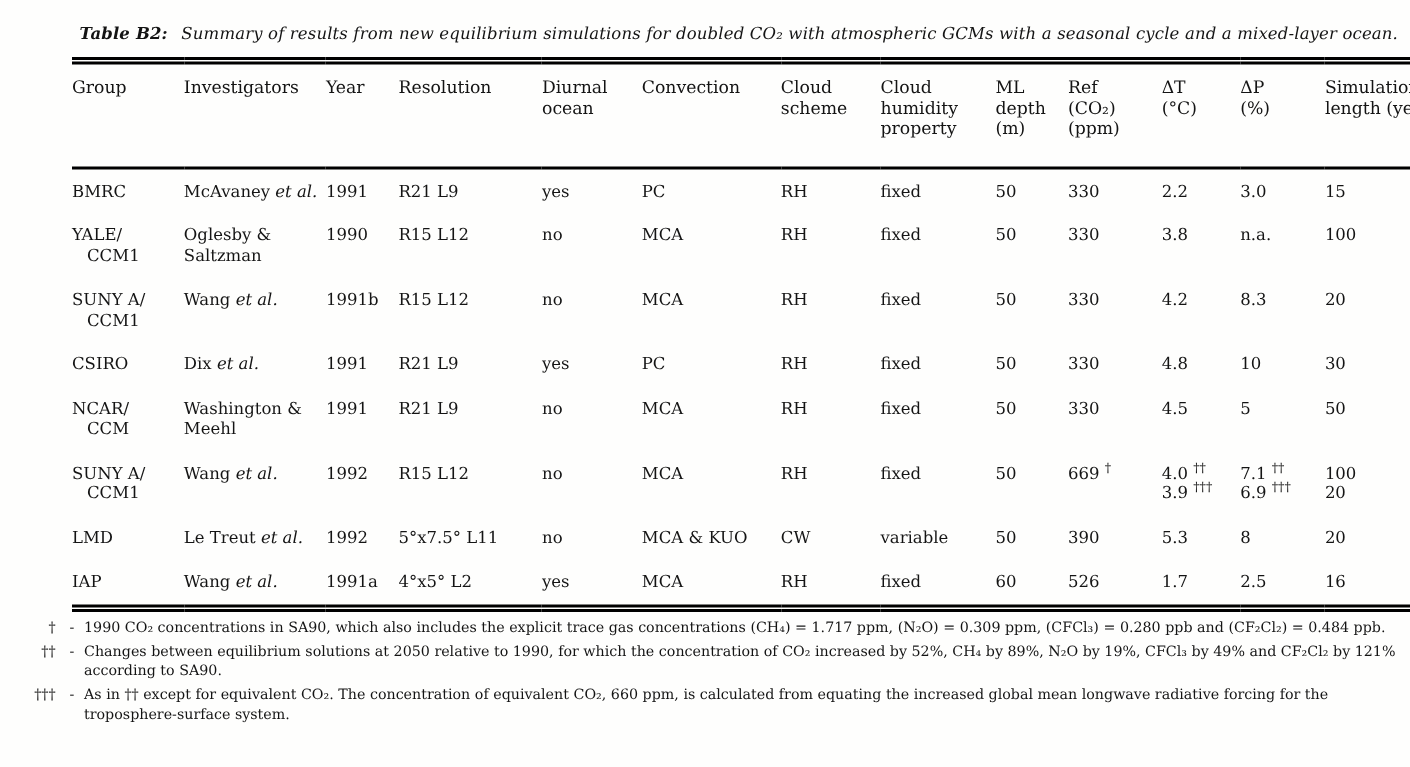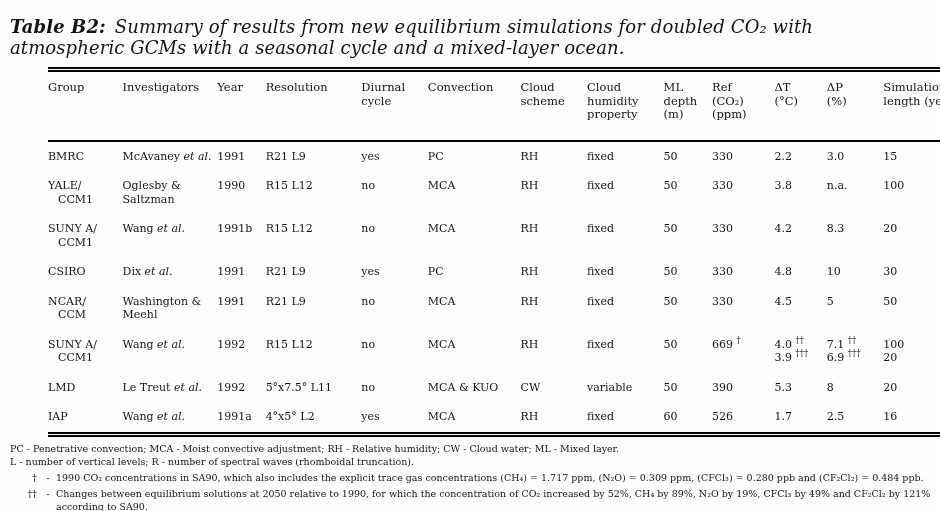--- a/index.html
+++ b/index.html
@@ -6,24 +6,25 @@
   .page {
     width: 940px;
     min-height: 511px;
     box-sizing: border-box;
     padding: 16px 8px 8px 8px;
     background: #fefefd;
     color: #141414;
     font-family: "DejaVu Serif", "Liberation Serif", serif;
   }
   .caption {
-    font-size: 18px;
+    font-size: 11px;
     font-style: italic;
     margin: 0 0 9px 2px;
     letter-spacing: 0.1px;
+    text-align: right;
   }
   .cap-label { font-weight: bold; margin-right: 9px; }
   table.results {
     width: 926px;
     table-layout: fixed;
     border-collapse: collapse;
     border-top: 5px double #000;
     border-bottom: 5px double #000;
     margin-left: 40px;
   }
@@ -105,21 +106,21 @@
             <div class="line">Investigators</div>
           </th>
           <th>
             <div class="line">Year</div>
           </th>
           <th>
             <div class="line">Resolution</div>
           </th>
           <th>
             <div class="line">Diurnal</div>
-            <div class="line">cycle</div>
+            <div class="line">ocean</div>
           </th>
           <th>
             <div class="line">Convection</div>
           </th>
           <th>
             <div class="line">Cloud</div>
             <div class="line">scheme</div>
           </th>
           <th>
             <div class="line">Cloud</div>
@@ -485,24 +486,20 @@
             <div class="line">2.5</div>
           </td>
           <td>
             <div class="line">16</div>
           </td>
         </tr>
       </tbody>
   </table>
 
   <div class="footnotes">
-    <div id="legend">
-        <div class="legend-line">PC - Penetrative convection;  MCA - Moist convective adjustment;  RH - Relative humidity;  CW - Cloud water;  ML - Mixed layer.</div>
-        <div class="legend-line">L - number of vertical levels;  R - number of spectral waves (rhomboidal truncation).</div>
-      </div>
     <div id="notes">
         <div class="note">
           <div class="note-marker">†</div>
           <div class="note-sep">-</div>
           <div class="note-text">1990 CO₂ concentrations in SA90, which also includes the explicit trace gas concentrations (CH₄) = 1.717 ppm, (N₂O) = 0.309 ppm, (CFCl₃) = 0.280 ppb and (CF₂Cl₂) = 0.484 ppb.</div>
         </div>
         <div class="note">
           <div class="note-marker">††</div>
           <div class="note-sep">-</div>
           <div class="note-text">Changes between equilibrium solutions at 2050 relative to 1990, for which the concentration of CO₂ increased by 52%, CH₄ by 89%, N₂O by 19%, CFCl₃ by 49% and CF₂Cl₂ by 121% according to SA90.</div>

